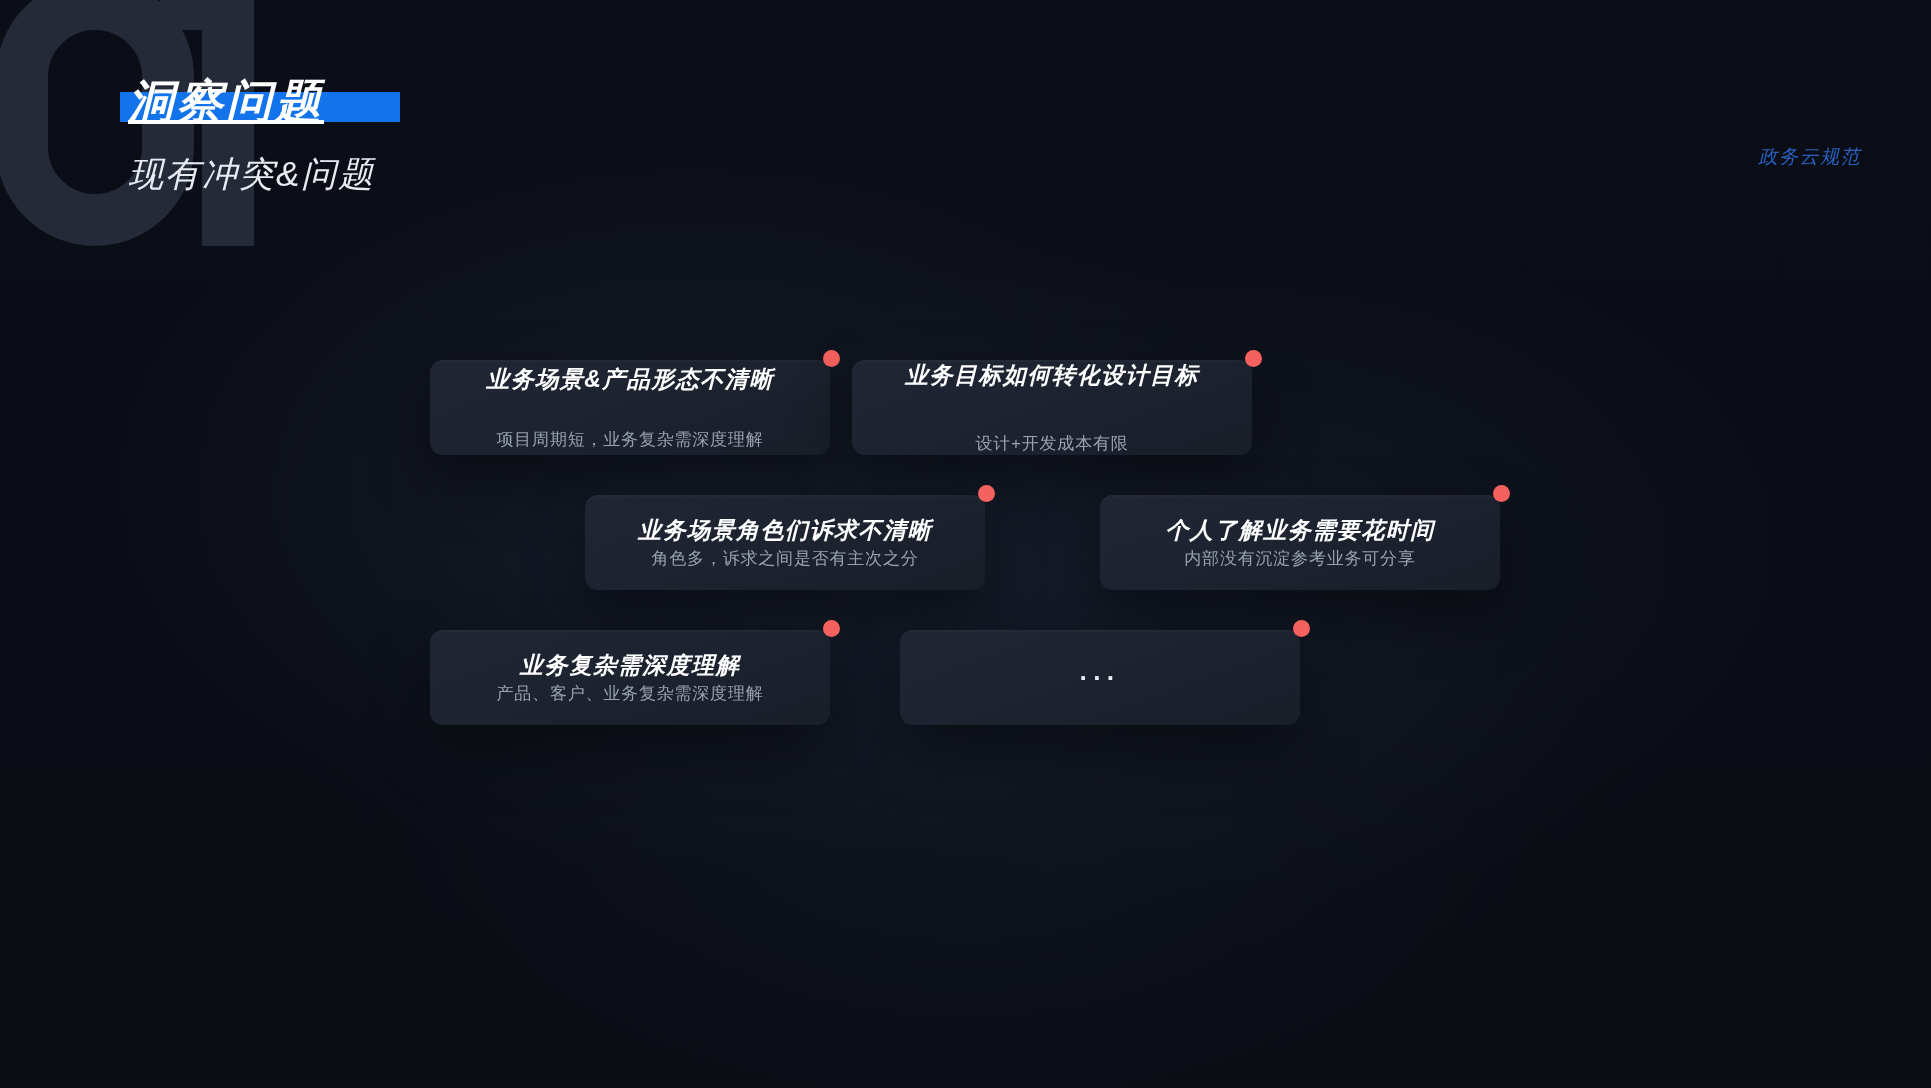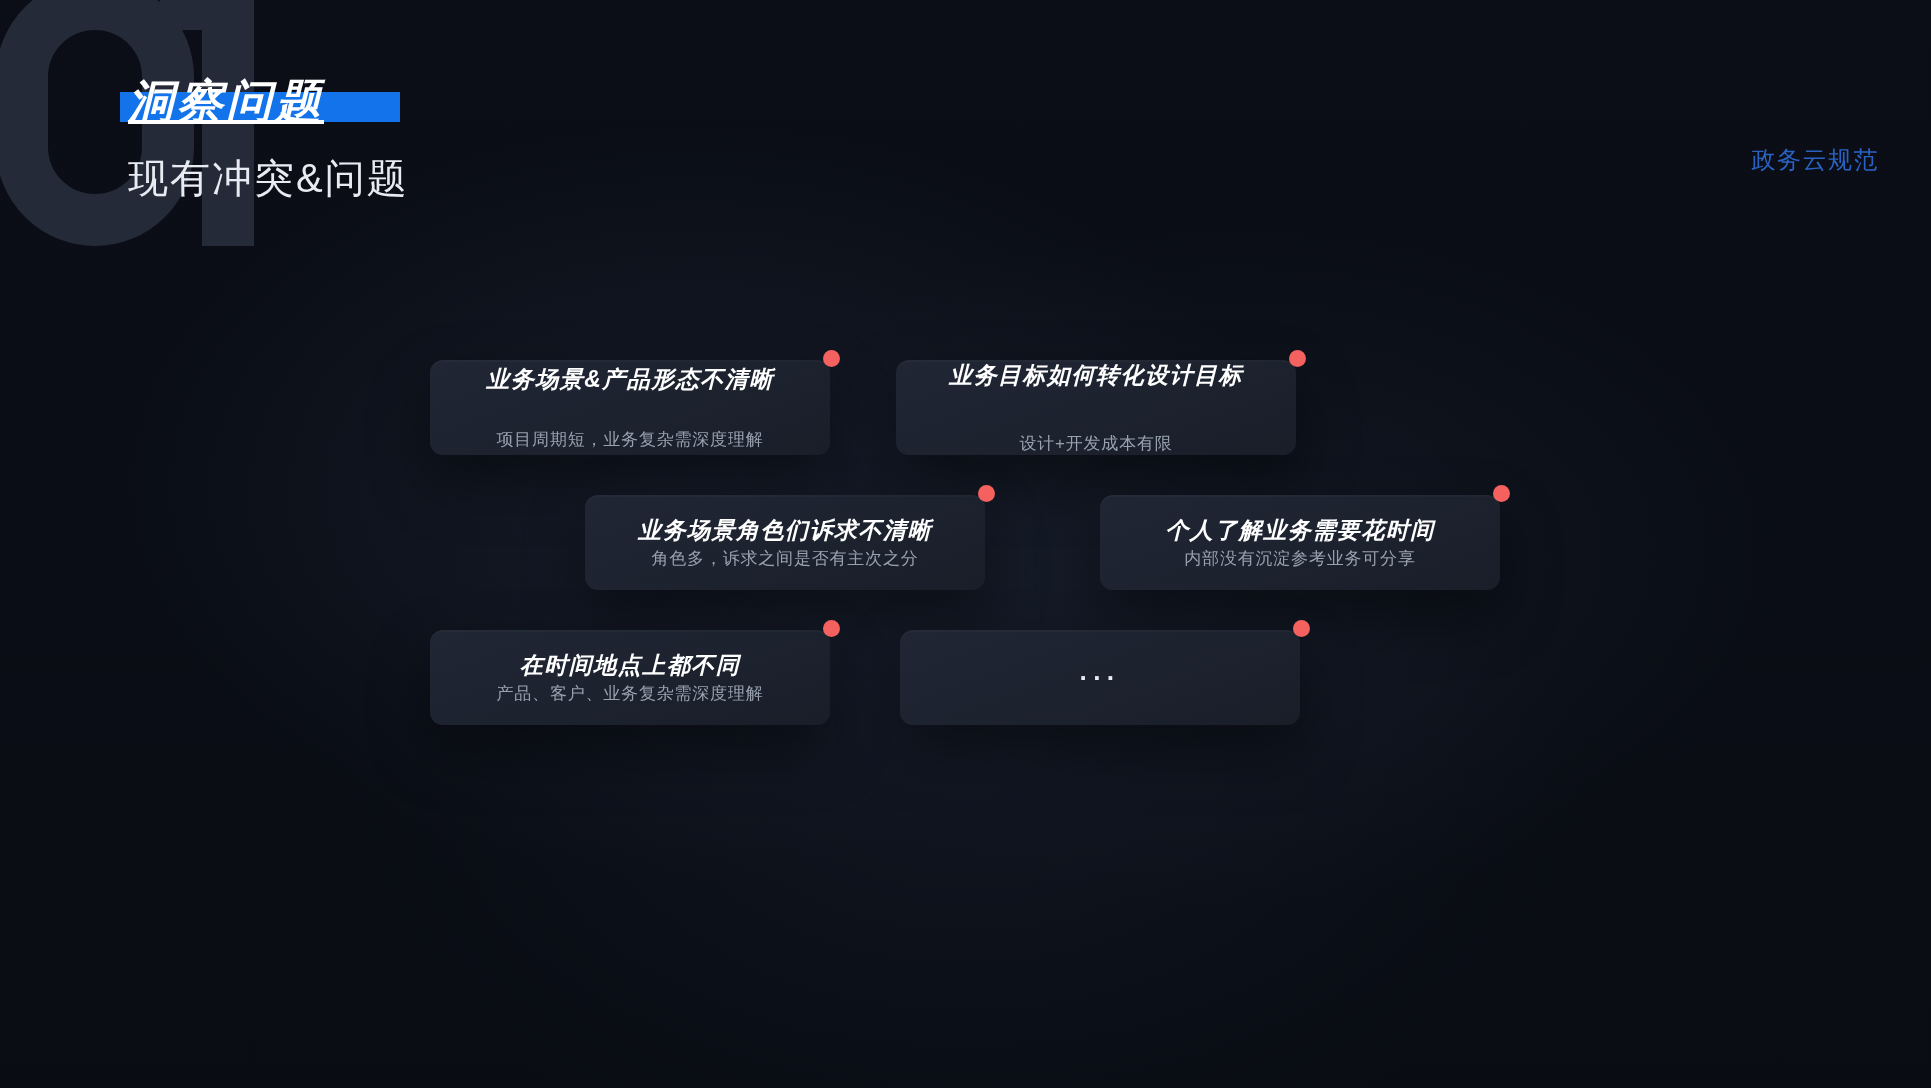--- a/index.html
+++ b/index.html
@@ -94,36 +94,38 @@
     font-weight:bold;
     font-style:italic;
     color:#ffffff;
     letter-spacing:3px;
     line-height:1.28;
     white-space:nowrap;
     text-decoration:underline;
   }
   .subtitle {
     margin-top:20px;
-    font-size:40px;
+    font-size:35px;
+    font-style:italic;
     font-weight:normal;
     color:#e8ebf2;
     letter-spacing:2px;
     white-space:nowrap;
   }
 
   
   .corner-tag {
     position:absolute;
-    right:52px;
+    right:70px;
     top:144px;
-    font-size:24px;
+    font-size:19px;
     color:#2a62c4;
     letter-spacing:1.5px;
     white-space:nowrap;
+    font-style:italic;
   }
 
   
   .cards { position:absolute; inset:0; }
 
   .card {
     position:absolute;
     width:400px;
     height:95px;
     border-radius:13px;
@@ -164,21 +166,21 @@
   .card .c-ellipsis {
     font-size:26px;
     font-weight:bold;
     color:#e9edf4;
     letter-spacing:5px;
     line-height:1;
   }
 
   
   .pos-0 { left:430px;  top:360px;gap:32px; }
-  .pos-1 { left:896px;  top:360px;gap:40px; }
+  .pos-1 { left:852px;  top:360px;gap:40px; }
   .pos-2 { left:585px;  top:495px; }
   .pos-3 { left:1100px; top:495px; }
   .pos-4 { left:430px;  top:630px; }
   .pos-5 { left:900px;  top:630px; }
 </style>
 </head>
 <body>
 
 <div id="slide">
 
@@ -219,21 +221,21 @@
     </div>
 
     <div class="card pos-3">
       <span class="dot"></span>
       <div class="c-title">个人了解业务需要花时间</div>
       <div class="c-sub">内部没有沉淀参考业务可分享</div>
     </div>
 
     <div class="card pos-4">
       <span class="dot"></span>
-      <div class="c-title">在时间地点上都不同</div>
+      <div class="c-title">业务复杂需深度理解</div>
       <div class="c-sub">产品、客户、业务复杂需深度理解</div>
     </div>
 
     <div class="card pos-5 ellipsis">
       <span class="dot"></span>
       <div class="c-ellipsis">···</div>
     </div>
 
   </div>
 </div>

